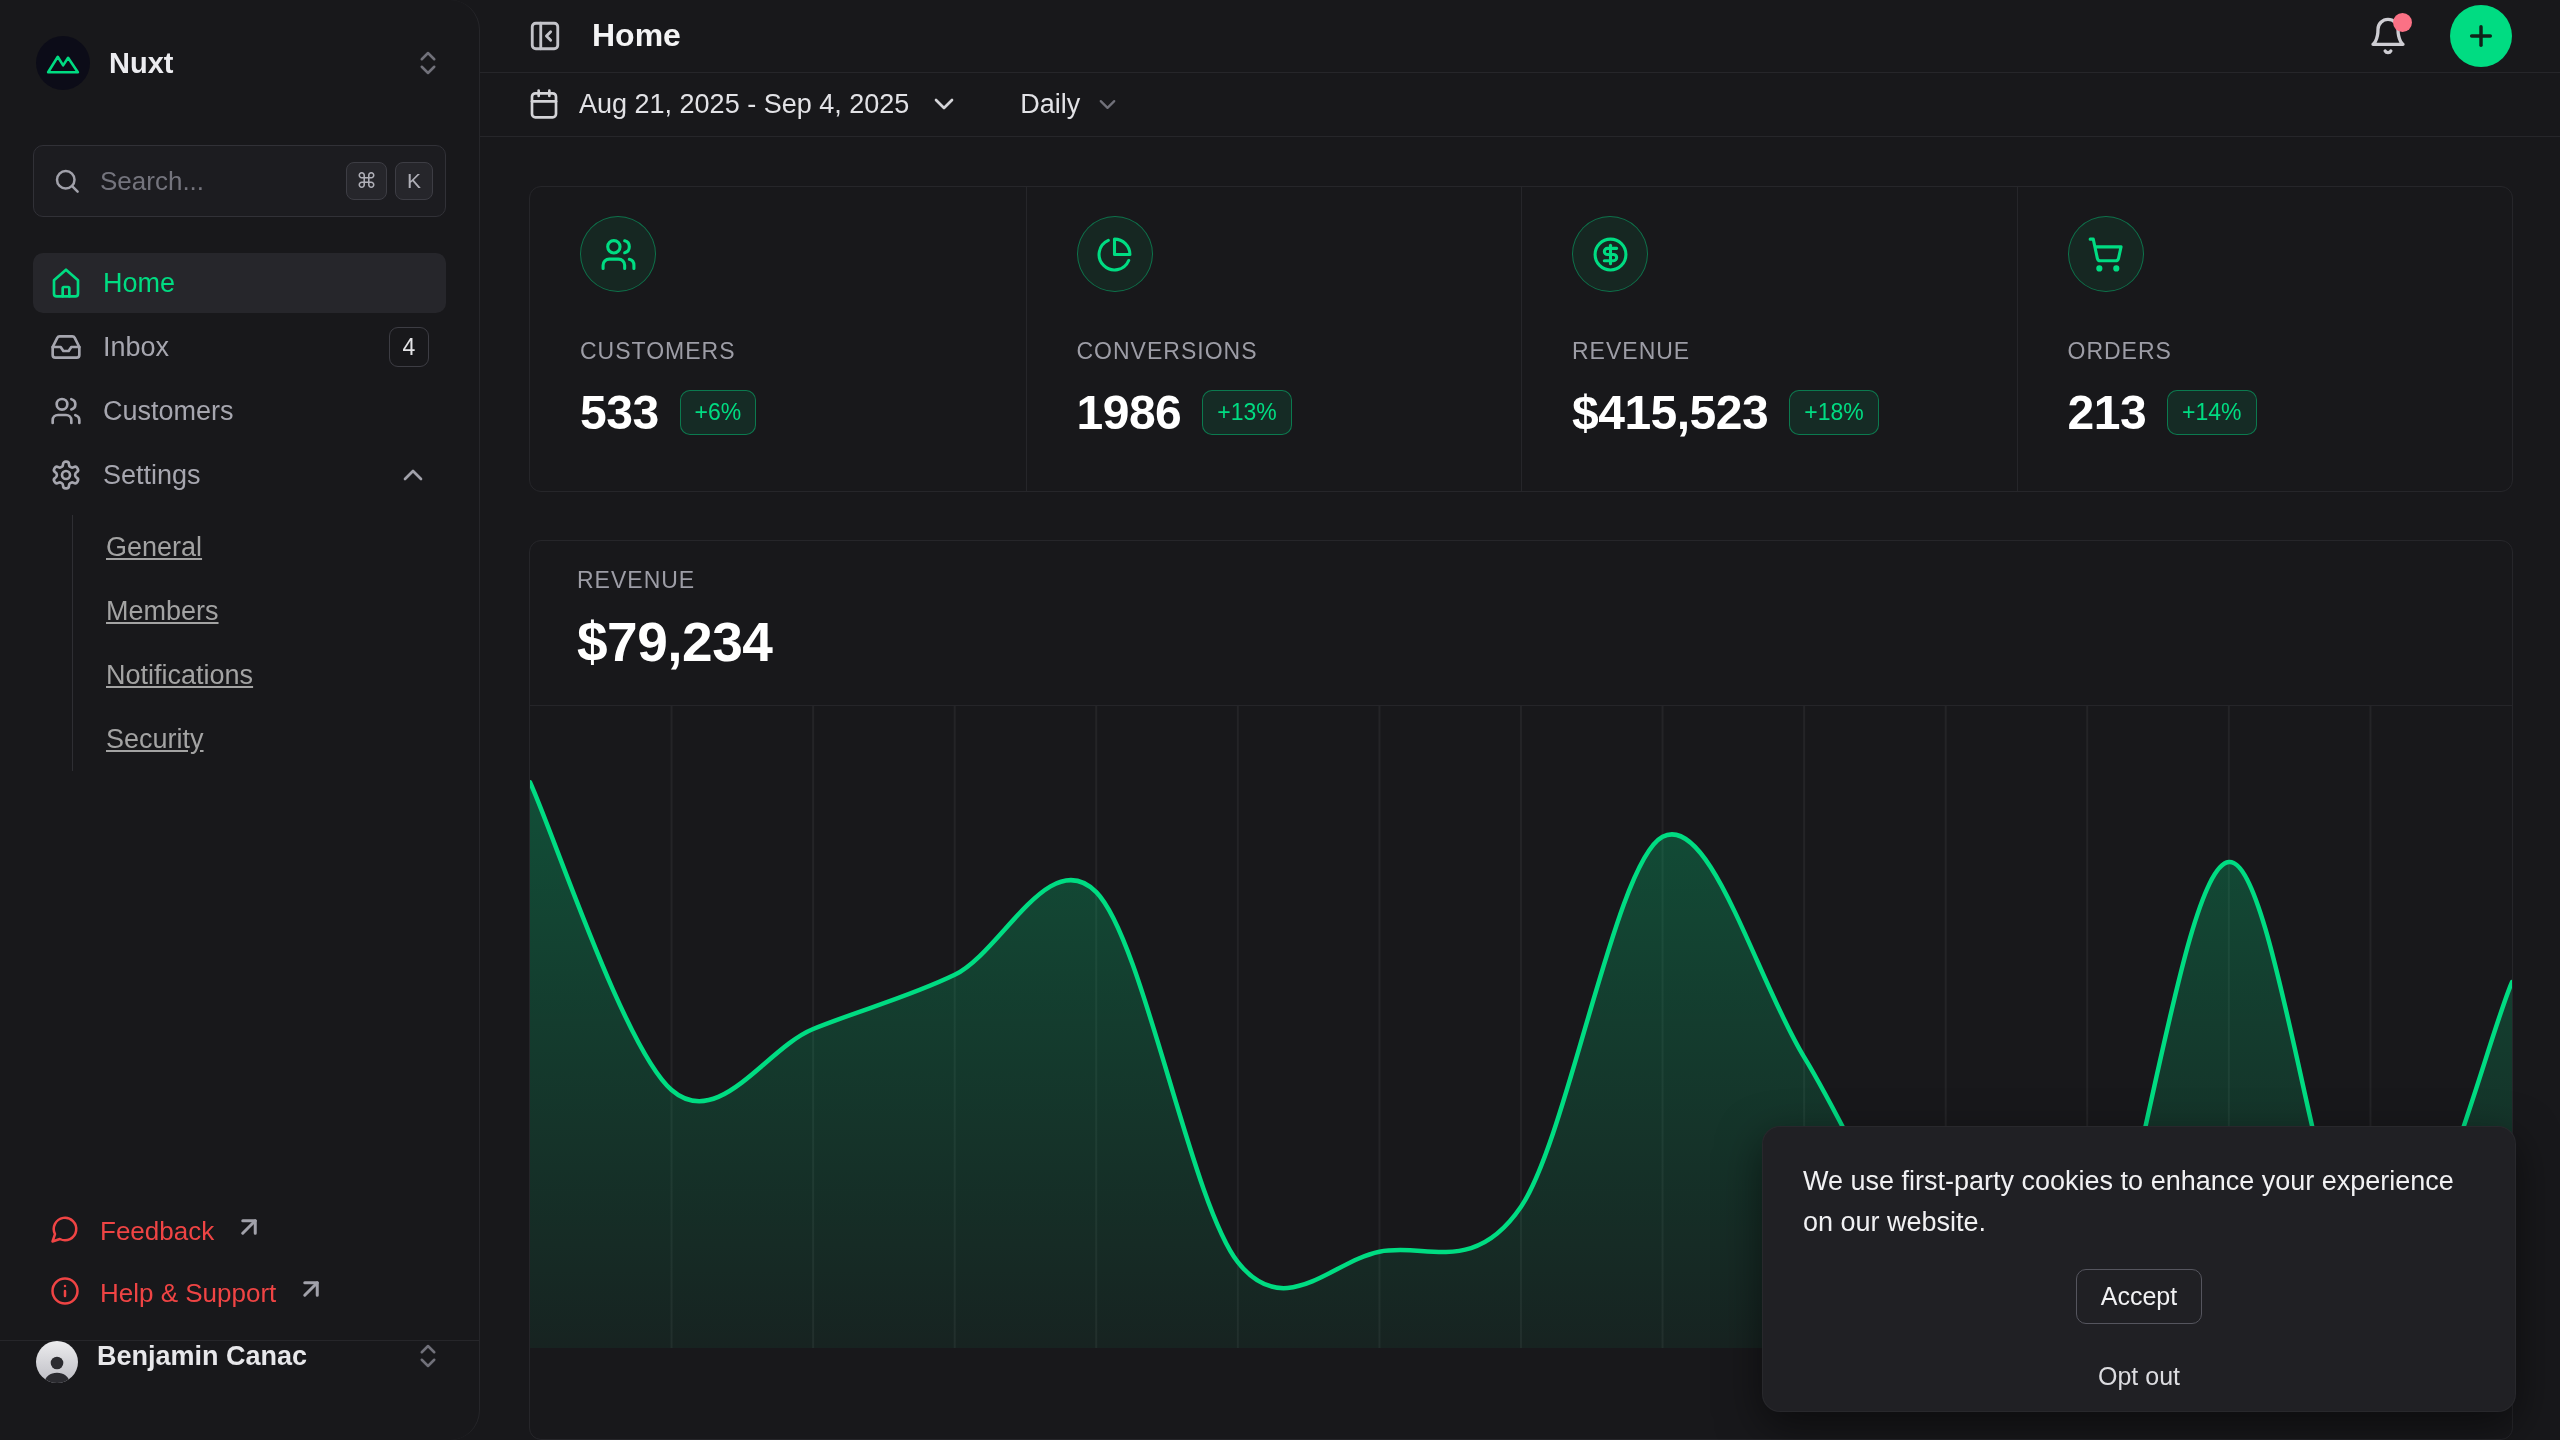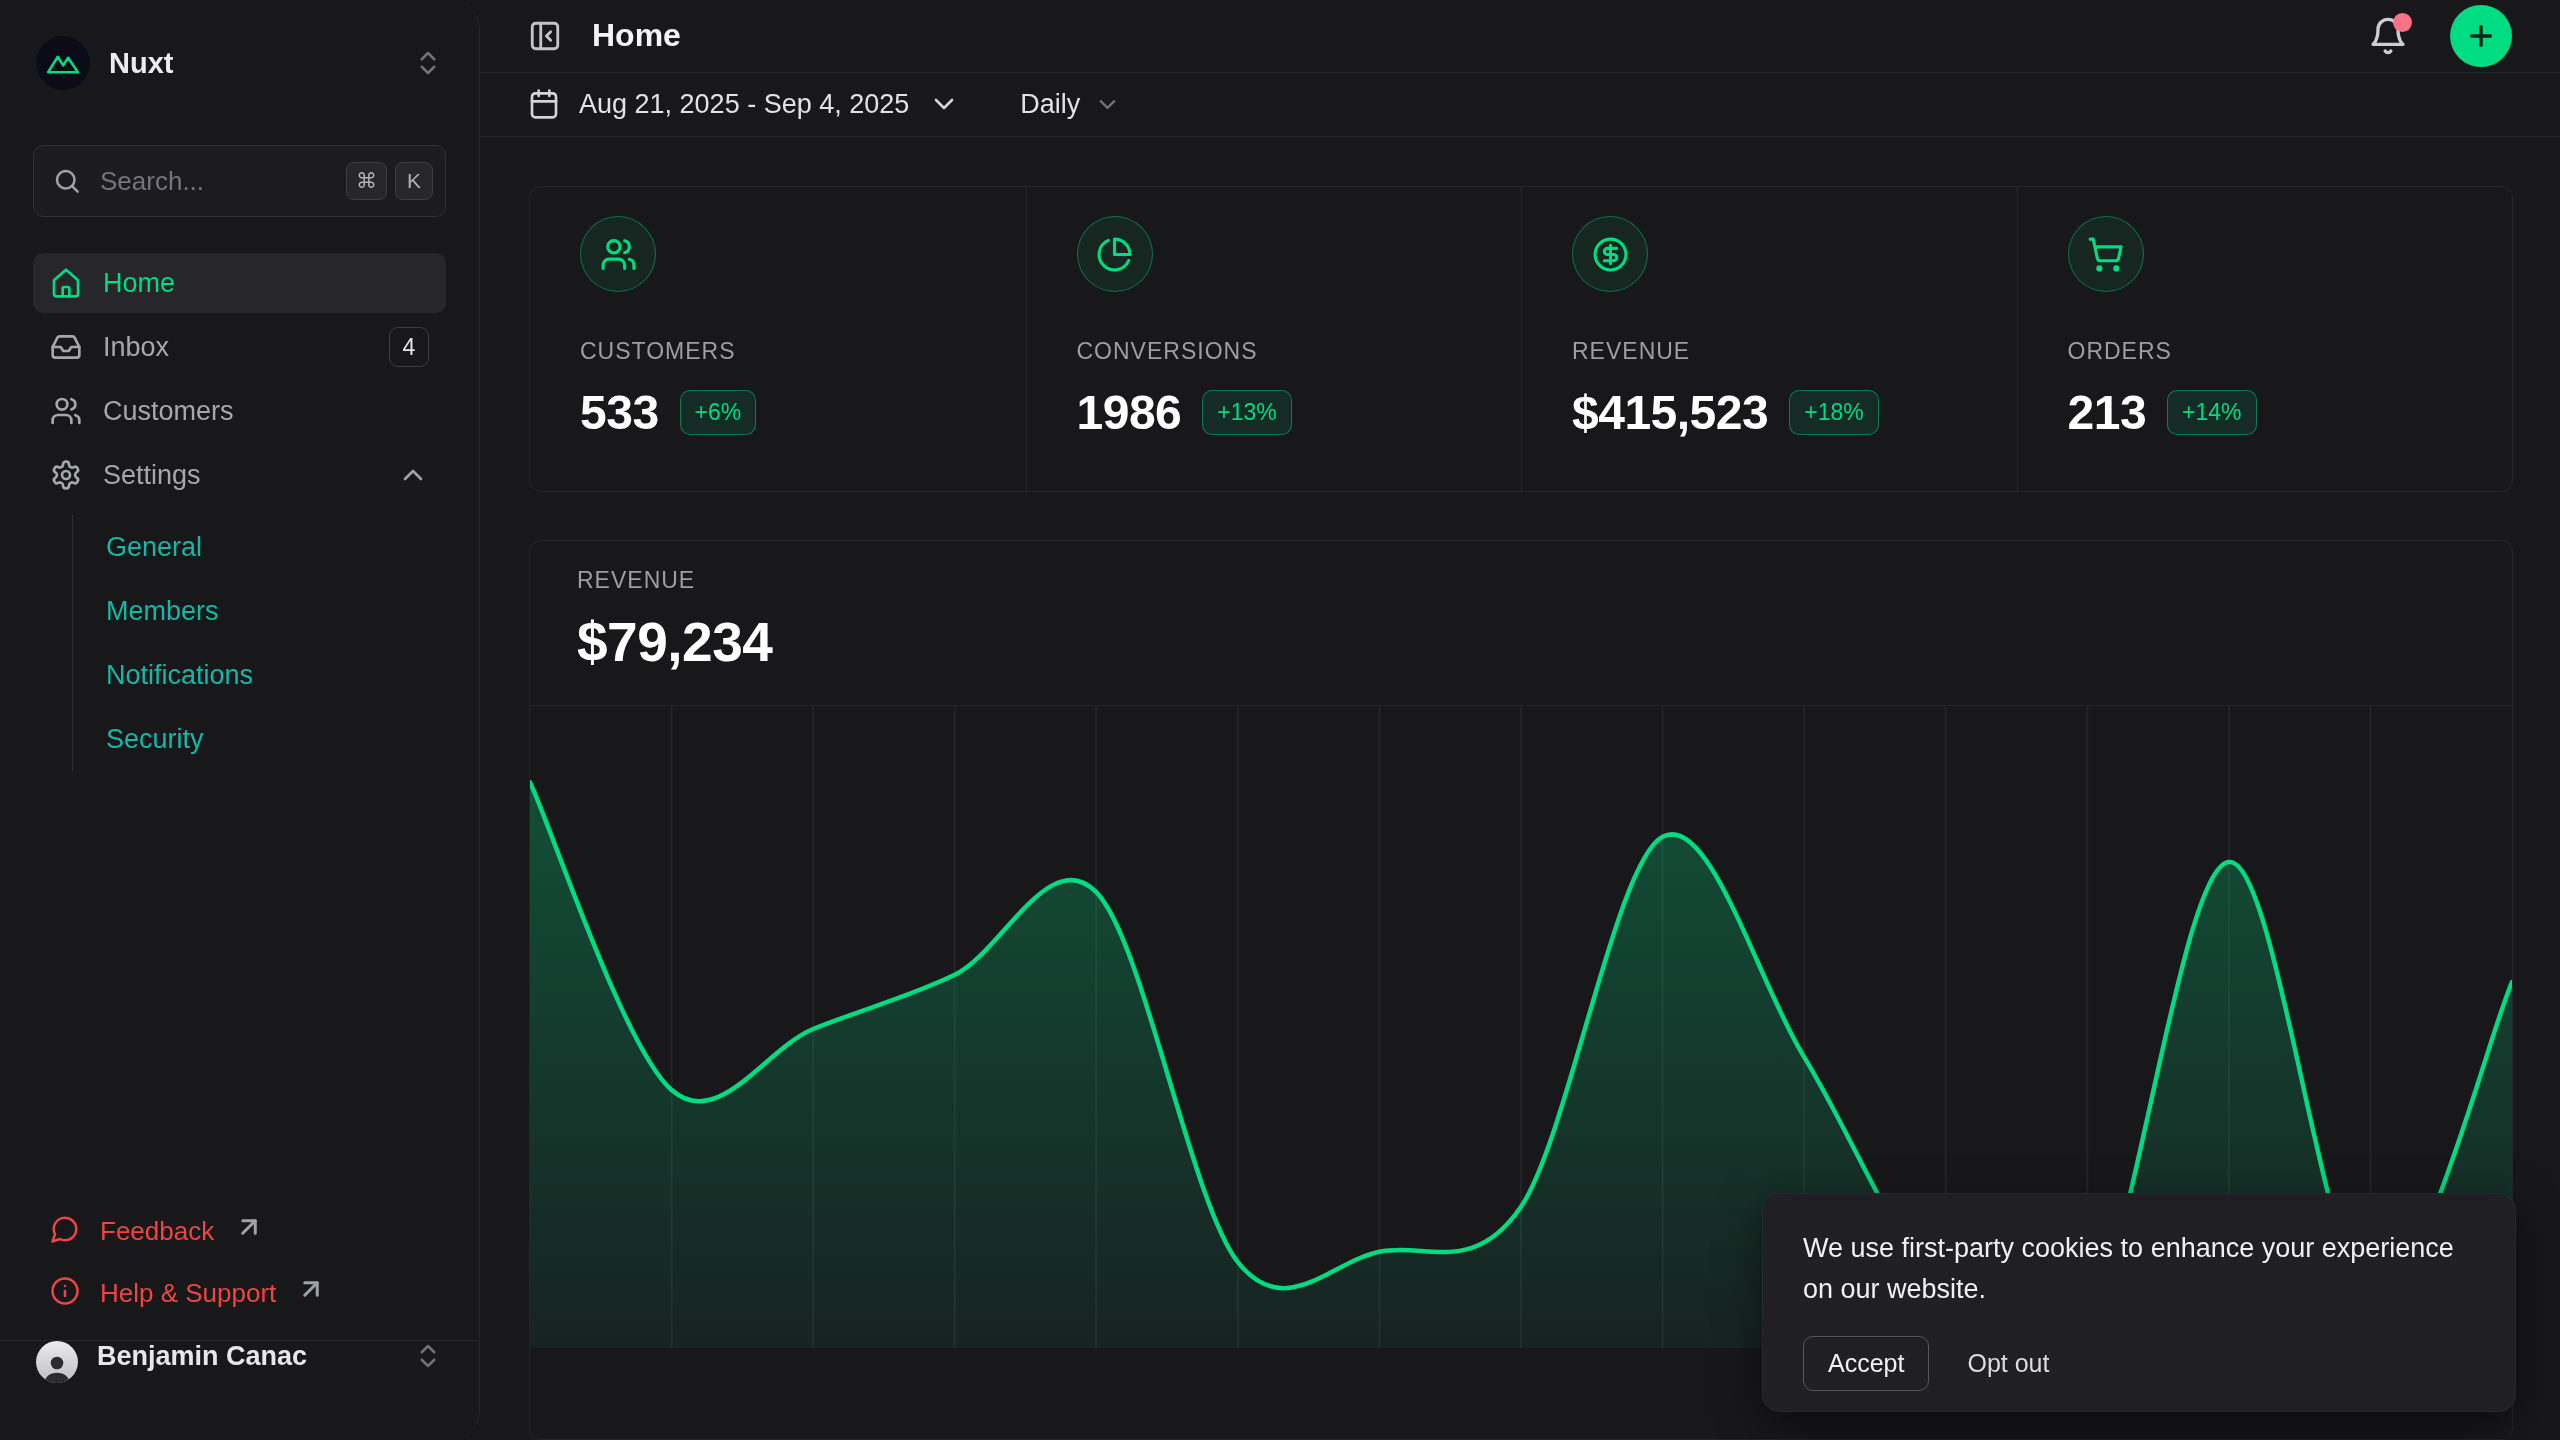--- a/index.html
+++ b/index.html
@@ -34,21 +34,21 @@
   .nav-item { height:60px; border-radius:10px; display:flex; align-items:center; gap:21px; padding:0 17px;
     color:#a6a6af; font-size:27px; cursor:pointer; }
   .nav-item .ic svg { width:32px; height:32px; }
   .nav-item.active { background:#26262b; color:#00dc82; }
   .nav-badge { margin-left:auto; min-width:40px; height:40px; border:1px solid #3d3d44; border-radius:9px;
     display:flex; align-items:center; justify-content:center; font-size:23px; color:#e4e4e7; padding:0 8px; }
   .nav-chevron { margin-left:auto; color:#a1a1aa; }
   .nav-chevron svg { width:28px; height:28px; }
 
   .sub-list { margin:6px 0 8px 39px; border-left:1px solid #2e2e33; display:flex; flex-direction:column; }
-  .sub-item { height:64px; display:flex; align-items:center; padding-left:33px; color:#14b8a6; font-size:27px; cursor:pointer; }
+  .sub-item { height:64px; display:flex; align-items:center; padding-left:33px; color:#a3a3a3; font-size:27px; cursor:pointer;text-decoration:underline; }
 
   .spacer { flex:1; }
 
   .secondary { margin-bottom:14px; display:flex; flex-direction:column; }
   .sec-item { height:62px; display:flex; align-items:flex-start; gap:20px; padding:12px 17px 0; color:#ef4444; font-size:26px; cursor:pointer; }
   .sec-item .ic svg { width:30px; height:30px; }
   .sec-item .lbl { line-height:34px; }
   .ext svg { width:17px; height:17px; margin-top:-2px; color:#a1a1aa; }
 
   .user-row { border-top:1px solid #26262a; height:100px; display:flex; align-items:flex-start; gap:19px; padding:0 36px; cursor:pointer; }
@@ -95,21 +95,21 @@
   .chart-head { padding:26px 47px 0; }
   .chart-label { font-size:23px; letter-spacing:1px; color:#9d9da6; font-weight:500; }
   .chart-value { margin-top:16px; font-size:55px; font-weight:700; color:#ffffff; letter-spacing:-0.5px; }
   .chart-plot { margin-top:31px; border-top:1px solid #252529; }
   .chart-plot svg { width:100%; height:642px; }
 
   
   .cookie-banner { position:fixed; right:44px; bottom:28px; width:754px; background:#202024; border-radius:18px;
     border:1px solid rgba(255,255,255,0.04); box-shadow:0 14px 44px rgba(0,0,0,0.5); padding:34px 40px 20px; z-index:50; }
   .cookie-text { font-size:27px; line-height:41px; color:#f1f1f3; }
-  .cookie-actions { margin-top:26px; display:flex; align-items:center; gap:38px; }
+  .cookie-actions { margin-top:26px; display:flex; align-items:center; gap:38px;flex-direction:column; }
   .accept-btn { font-family:inherit; font-size:25px; color:#f1f1f3; background:transparent; border:1px solid #55555e;
     border-radius:10px; padding:12px 24px; cursor:pointer; }
   .optout-btn { font-family:inherit; font-size:25px; color:#dcdce0; background:none; border:none; cursor:pointer; }
 </style>
 </head>
 <body>
 
 <aside class="sidebar">
 
   <div class="side-pad logo-row">

